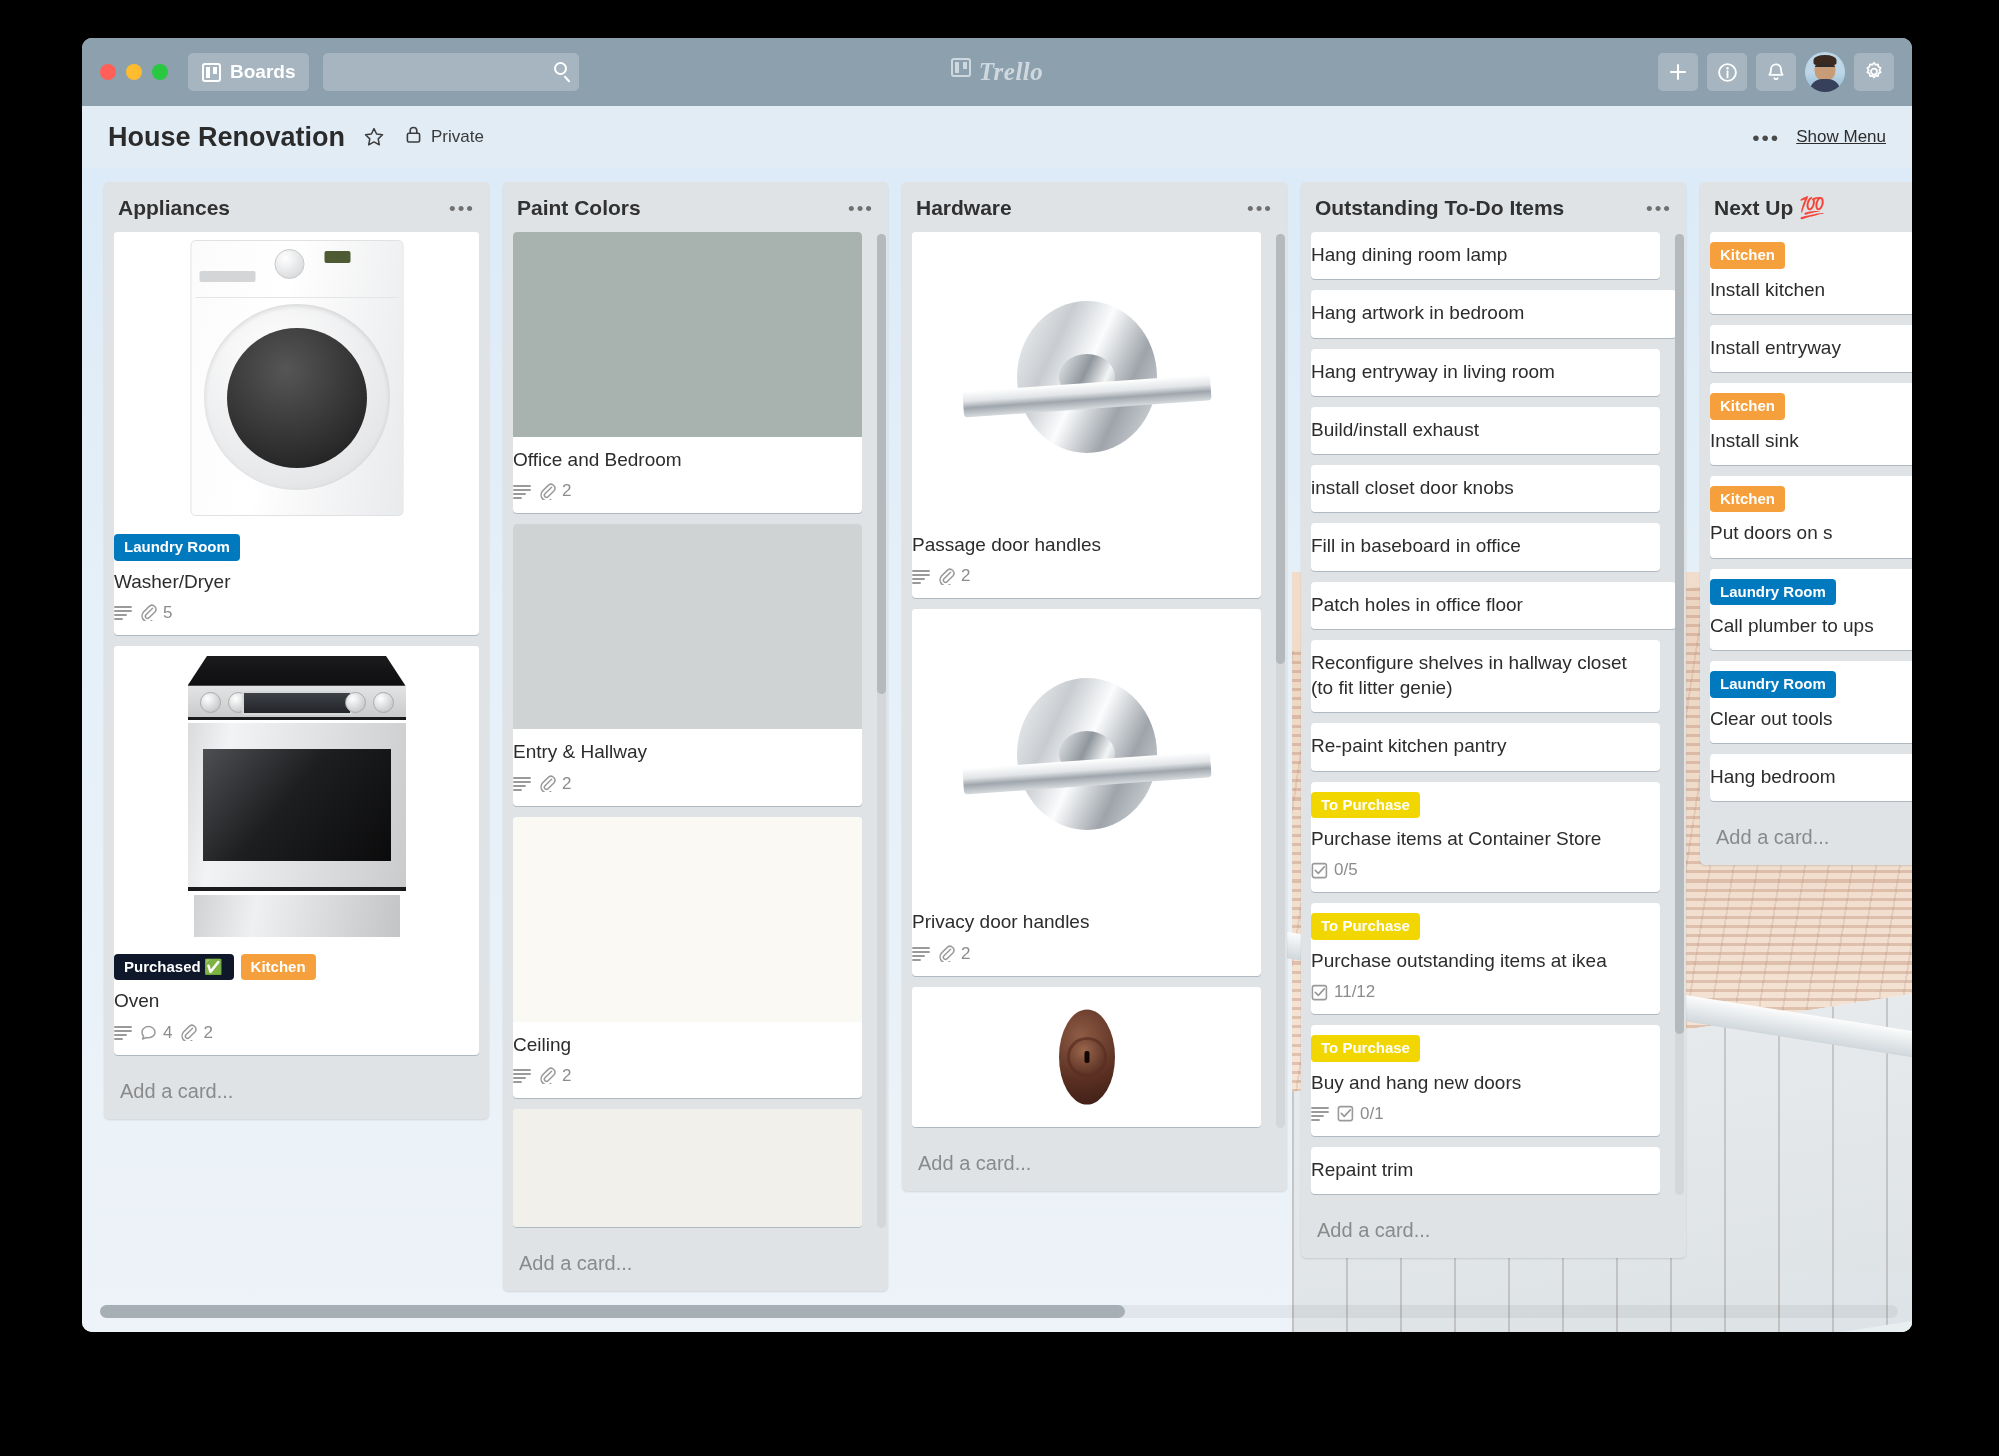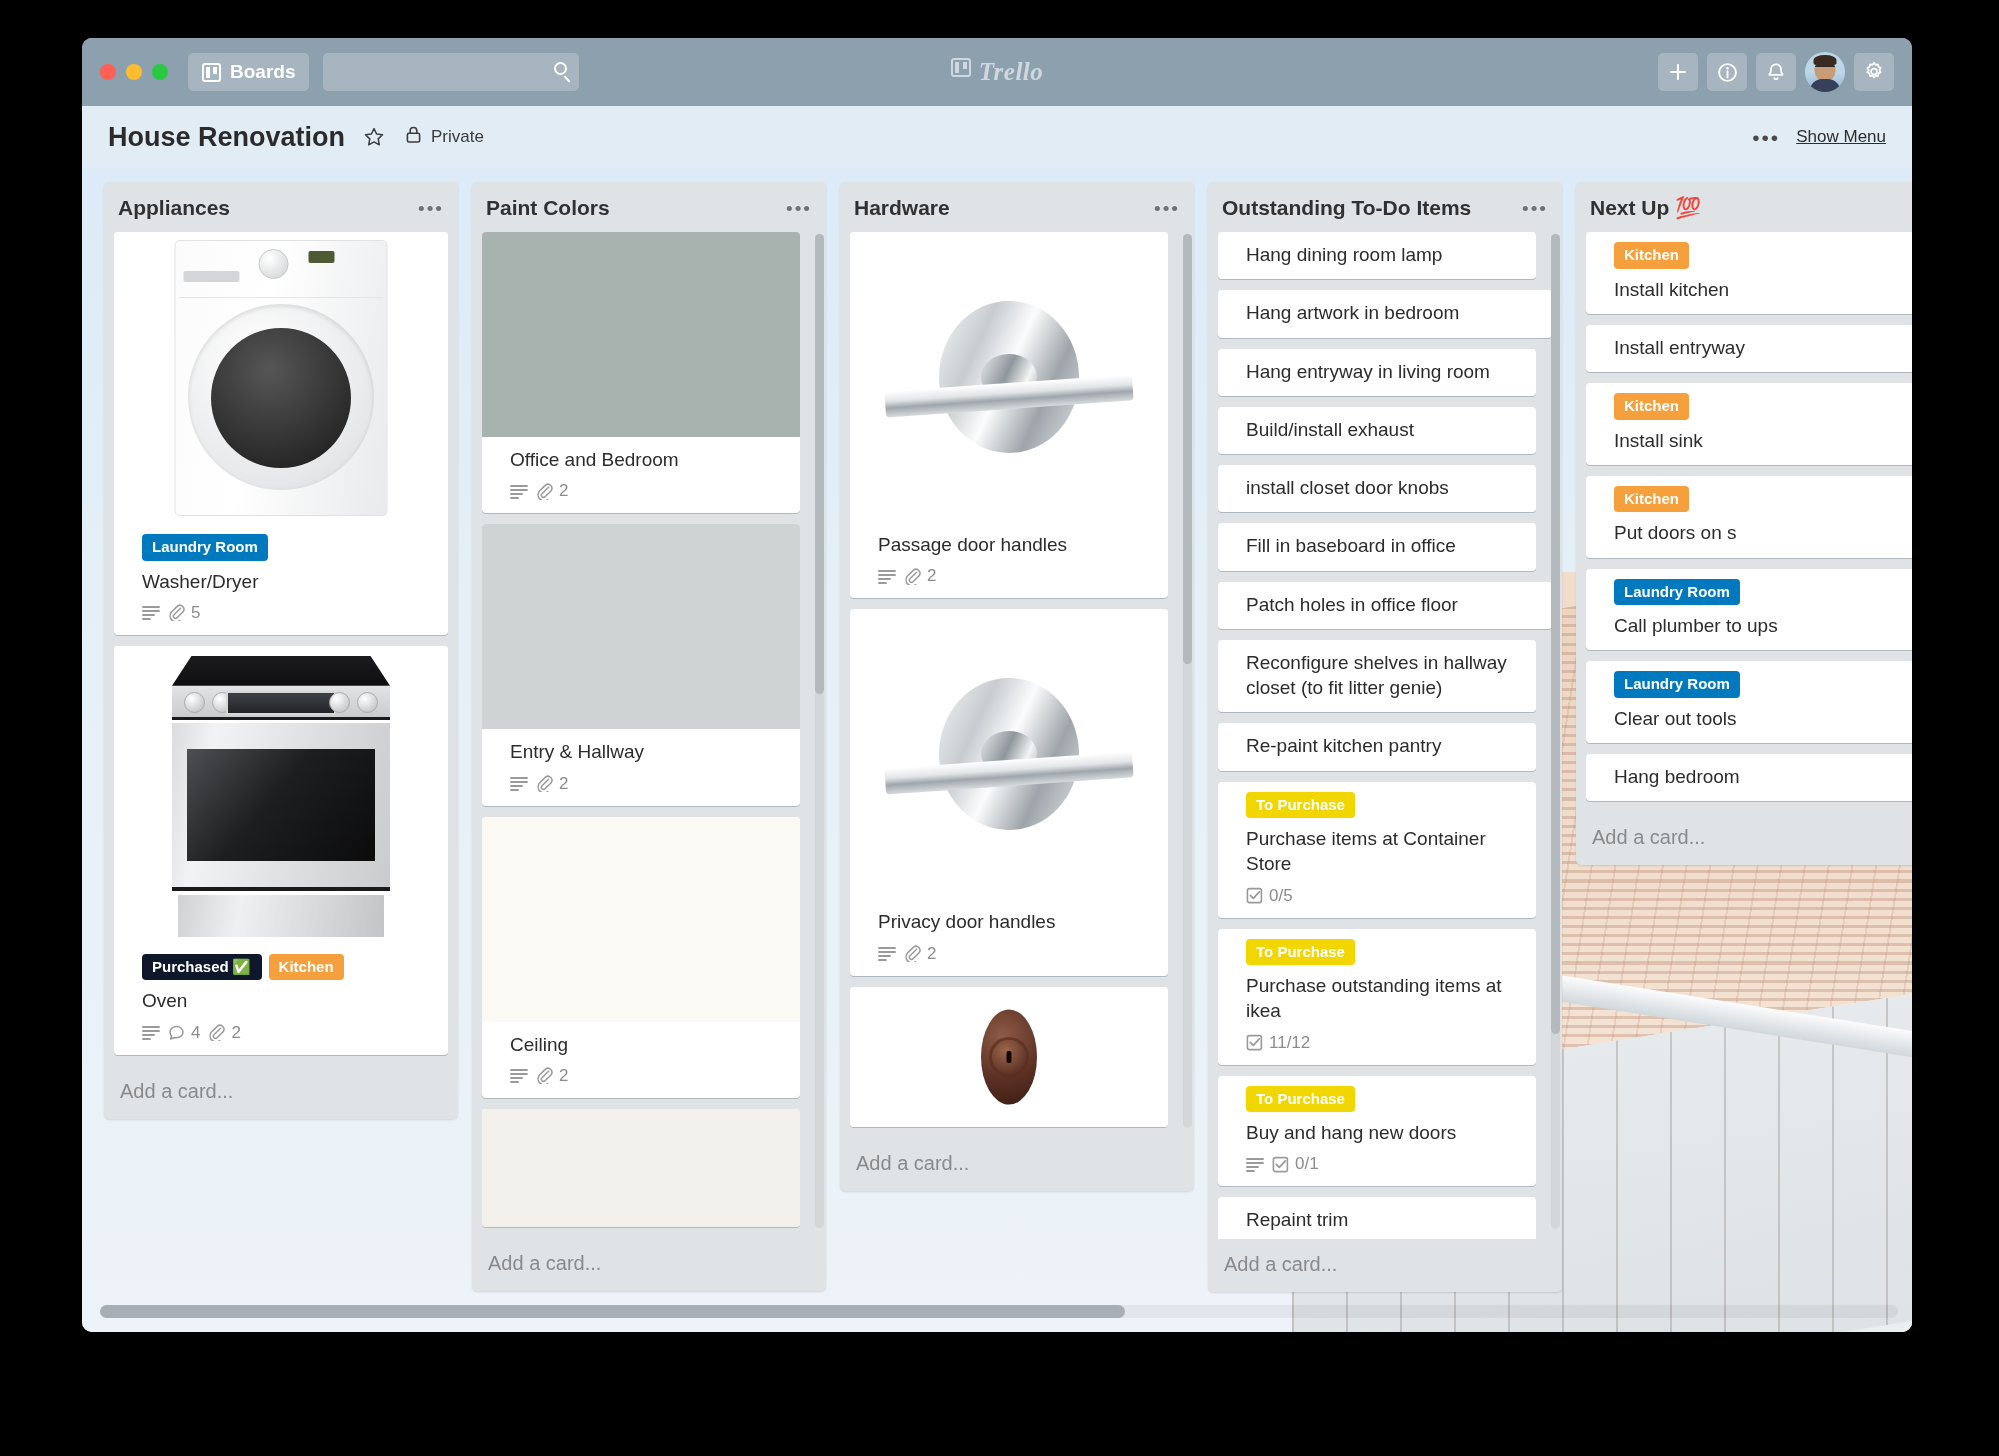--- a/index.html
+++ b/index.html
@@ -227,21 +227,21 @@
 
   
   #lists {
     position: absolute; inset: 0;
     display: flex; align-items: flex-start;
     gap: 14px;
     padding: 14px 0 0 22px;
     z-index: 10;
   }
   .list {
-    width: 354px; flex: none;
+    width: 385px; flex: none;
     background: #dfe3e6;
     border-radius: 5px;
     max-height: 1110px;
     display: flex; flex-direction: column;
     box-shadow: 0 1px 2px rgba(0,0,0,.12);
   }
   .list-header {
     display: flex; align-items: center;
     padding: 14px 14px 12px 14px;
     flex: none;
@@ -271,21 +271,21 @@
     background: #b3b9bd;
   }
   .card {
     background: #fff;
     border-radius: 4px;
     margin-bottom: 11px;
     box-shadow: 0 1px 0 rgba(9,30,66,.22);
     cursor: pointer;
     overflow: hidden;
   }
-  .card-body { padding: 10px 13px 12px 28px; }
+  .card-body { padding: 10px 13px 12px 0; }
   .card-title {
     font-size: 19px; color: #2c2c2c; line-height: 1.33;
   }
   .labels { display: flex; gap: 7px; margin-bottom: 8px; flex-wrap: wrap; }
   .label {
     color: #fff; font-size: 15px; font-weight: bold;
     padding: 5px 10px; border-radius: 4px;
     line-height: 1.1;
   }
   .badges {

